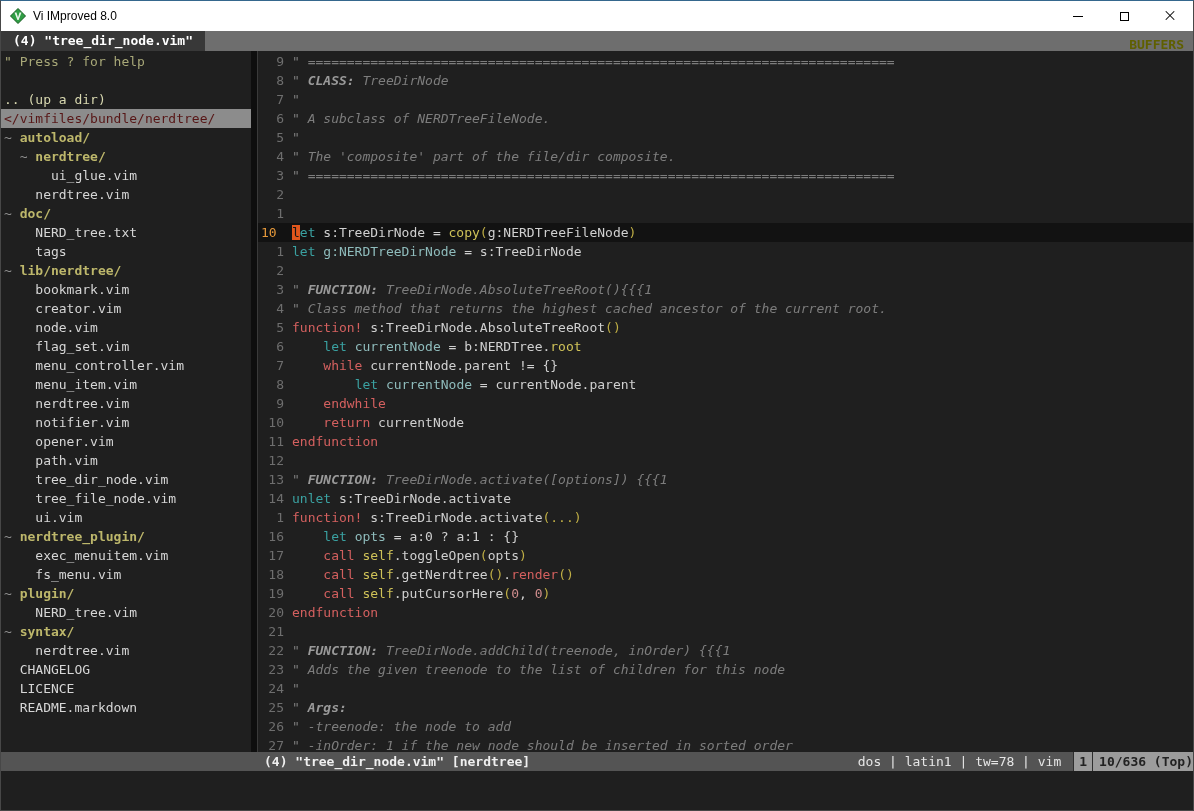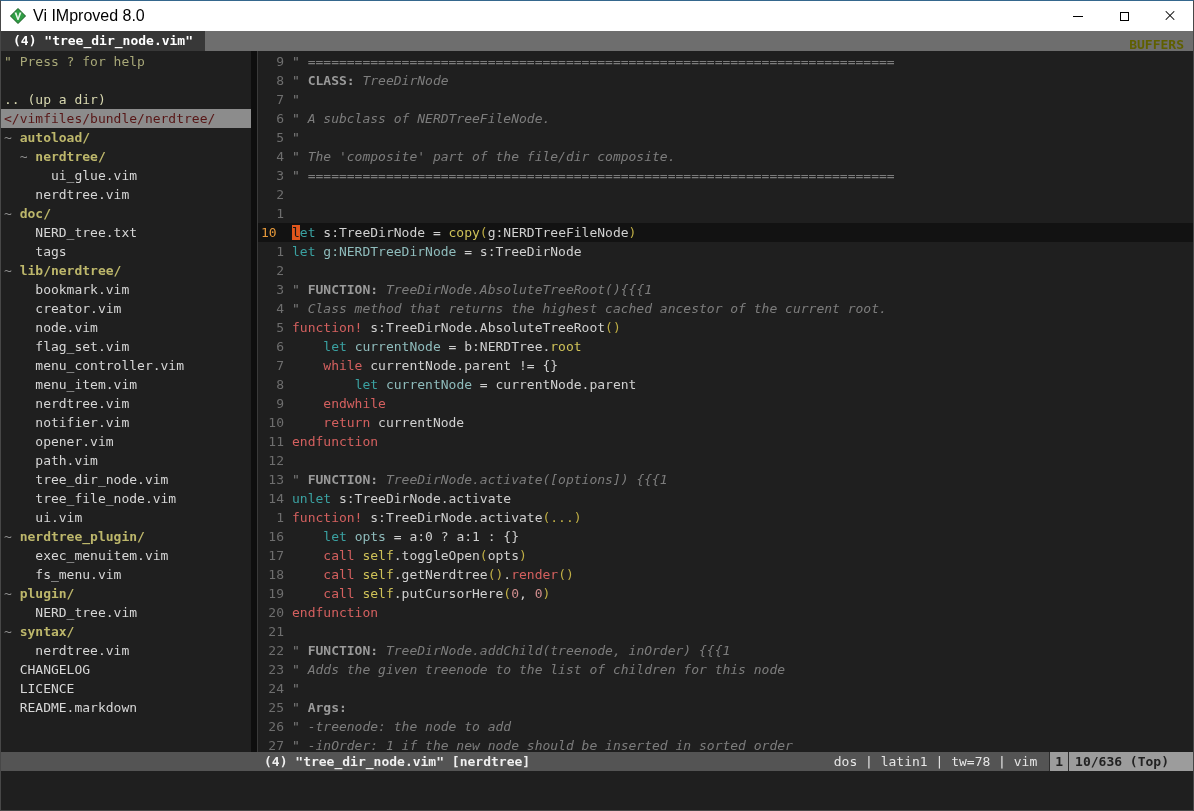--- a/index.html
+++ b/index.html
@@ -2,21 +2,21 @@
 <html style="--bg: #1f1f1f; --fg: #d0d0d0; --comment: #7d7d7d; --comment_bold: #9a9a9a; --keyword_red: #d4605f; --keyword_teal: #3aa1a1; --func_yellow: #cfc258; --paren_yellow: #bfae45; --var_cyan: #8fbcbc; --number_salmon: #d08d8d; --cursor_bg: #e0561c; --curline_bg: #121212; --linenr: #6e6e6e; --curlinenr: #e5983a; --tabline_bg: #6e6e6e; --tab_bg: #383838; --tab_fg: #ffffff; --buffers_fg: #5f5f00; --tree_dir: #bdb76b; --tree_file: #d6d6d6; --tree_help: #a8a878; --tree_updir: #d8d8b0; --root_bg: #8c8c8c; --root_fg: #571616; --status_bg: #545454; --status_fg: #efefef; --nerdtree_status_fg: #d8d84e; --position_bg: #9c9c9c; --position_fg: #222222; --titlebar_bg: #ffffff; --titlebar_fg: #000000;"><head>
 <meta charset="utf-8">
 <style>
   *{margin:0;padding:0;box-sizing:border-box}
   html,body{width:1194px;height:811px;overflow:hidden;background:#000}
   body{font-family:"DejaVu Sans Mono","Liberation Mono",monospace}
   .window{width:1194px;height:811px;display:flex;flex-direction:column;border:1px solid #474747;border-top:1px solid #35678d}
 
   
   .titlebar{height:30px;background:var(--titlebar_bg,#fff);display:flex;align-items:center;
-            font-family:"Liberation Sans","DejaVu Sans",sans-serif;font-size:16px;color:var(--titlebar_fg,#000);flex:none}
+            font-family:"Liberation Sans","DejaVu Sans",sans-serif;font-size:12px;color:var(--titlebar_fg,#000);flex:none}
   .app-icon{margin:0 7px 0 9px;display:flex;align-items:center}
   .title{white-space:pre}
   .win-controls{margin-left:auto;display:flex;height:100%}
   .wbtn{width:46px;height:100%;display:flex;align-items:center;justify-content:center;cursor:pointer}
   .ic-min{width:10px;height:1px;background:#000;display:block}
   .ic-max{width:9px;height:9px;border:1px solid #000;display:block}
   .ic-close{position:relative;width:12px;height:12px;display:block}
   .ic-close i{position:absolute;left:0;top:5px;width:12px;height:1px;background:#000}
   .ic-close i:first-child{transform:rotate(45deg)}
   .ic-close i:last-child{transform:rotate(-45deg)}
@@ -42,38 +42,38 @@
   .vsep{width:7px;flex:none;background:#0e0e0e;border-right:1px solid #3a3a3a}
 
   .editor{flex:1;font-size:13px;overflow:hidden;padding-top:1px}
   .eline{display:flex;height:19px;line-height:19px;white-space:pre}
   .curline{background:var(--curline_bg,#121212)}
   .ln{flex:none;width:26px;text-align:right;margin-right:8px;color:var(--linenr,#6e6e6e)}
   .curline .ln{text-align:left;width:32px;margin-right:2px;padding-left:3px;color:var(--curlinenr,#e5983a)}
   .code{color:var(--fg,#d0d0d0)}
   .code .t{color:var(--fg,#d0d0d0)}
   .code .c{color:var(--comment,#7d7d7d);font-style:italic}
-  .code .cb{color:var(--comment_bold,#9a9a9a);font-weight:bold}
+  .code .cb{color:var(--comment_bold,#9a9a9a);font-style:italic;font-weight:bold}
   .code .kw{color:var(--keyword_red,#d4605f)}
   .code .let{color:var(--keyword_teal,#3aa1a1)}
   .code .fn{color:var(--func_yellow,#cfc258);font-weight:normal}
   .code .pr{color:var(--paren_yellow,#bfae45)}
   .code .vr{color:var(--var_cyan,#8fbcbc)}
   .code .nm{color:var(--number_salmon,#d08d8d)}
   .code .cursor{background:var(--cursor_bg,#e0561c);color:#151515}
 
   
   .statusrow{height:19px;flex:none;display:flex;font-size:13px;line-height:19px;background:var(--status_bg,#545454)}
   .st-left{width:257px;flex:none;color:var(--nerdtree_status_fg,#d8d84e);font-weight:bold;padding-left:5px;white-space:pre}
   .st-main{flex:1;display:flex;overflow:hidden}
   .st-file{font-weight:bold;color:var(--status_fg,#efefef);padding-left:6px;white-space:pre}
   .st-right{margin-left:auto;display:flex;white-space:pre;color:#e6e6e6}
   .st-seg{background:var(--position_bg,#9c9c9c);color:var(--position_fg,#222);font-weight:bold;margin-left:12px;display:flex}
   .pane{border-left:1px solid #2e2e2e;border-right:1px solid #2e2e2e;padding:0 5px}
-  .pos{padding:0 24px 0 6px}
+  .pos{padding:0 0 0 6px}
 
   .cmdline{height:39px;flex:none;background:var(--bg,#1f1f1f)}
 </style>
 </head>
 <body>
 
 <div class="window">
 
   <div class="titlebar">
     <span class="app-icon">

